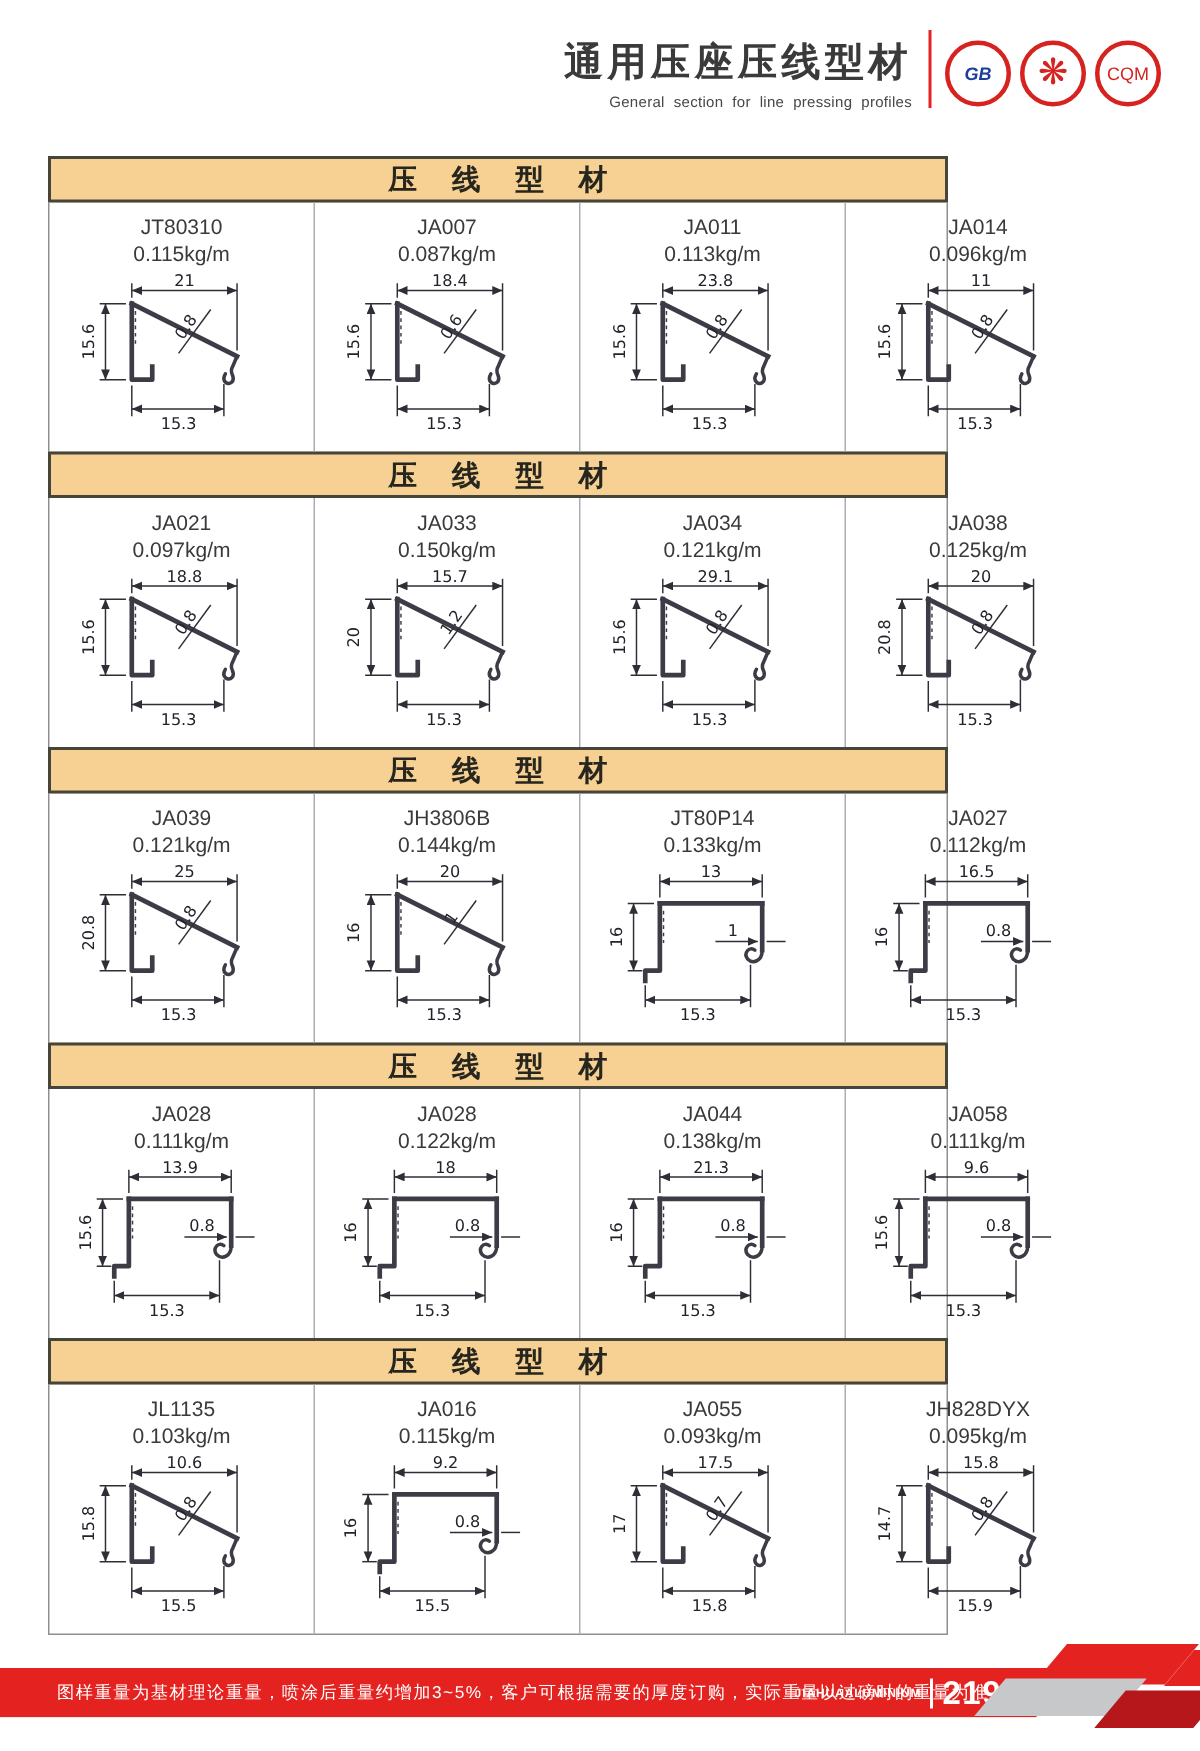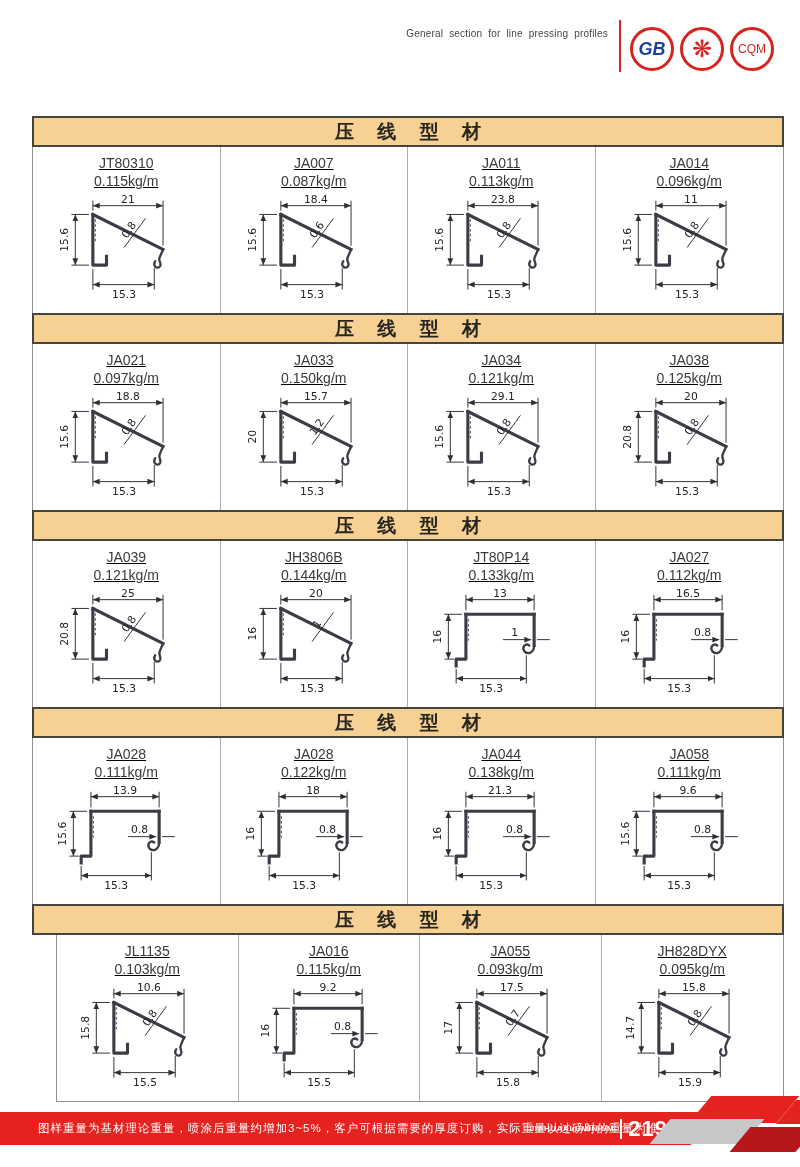--- a/index.html
+++ b/index.html
@@ -10,34 +10,34 @@
 
   
   .titles{position:absolute;top:24px;right:192px;text-align:right;}
   .title-cn{font-size:26px;font-weight:bold;color:#3a3a3a;letter-spacing:3px;
             font-family:"Liberation Sans",sans-serif;}
   .title-en{font-size:10px;color:#474747;margin-top:4px;letter-spacing:.2px;word-spacing:3px;}
   .red-rule{position:absolute;left:619px;top:20px;width:2px;height:52px;background:var(--red);}
   .logos{position:absolute;left:630px;top:27px;display:flex;gap:6px;}
   .seal{width:44px;height:44px;border:3px solid #D6231F;border-radius:50%;box-sizing:border-box;
         display:flex;align-items:center;justify-content:center;color:#D6231F;overflow:hidden;}
-  .seal .g0{font-size:18px;font-weight:bold;font-style:italic;color:#1D3E9E;}
+  .seal .g0{font-size:12px;font-weight:bold;font-style:italic;color:#1D3E9E;}
   .seal .g1{font-size:24px;line-height:1;color:#D6231F;}
   .seal .g2{font-size:12px;font-weight:normal;letter-spacing:0;color:#D6231F;}
 
   
-  .table{position:absolute;left:32px;top:116px;width:752px;}
+  .table{position:absolute;left:32px;top:104px;width:600px;}
   .section-bar{height:27px;background:var(--tan);border:2px solid #45453c;
                display:flex;align-items:center;justify-content:center;
                font-size:19px;font-weight:bold;color:#26261f;letter-spacing:9px;text-indent:9px;}
   .section-grid{display:grid;grid-template-columns:repeat(4,1fr);
                 border-left:1px solid #8f8f8f;border-right:1px solid #8f8f8f;}
-  .section-grid.last{border-bottom:1px solid #8f8f8f;margin-left:24px;}
+  .section-grid.last{border-bottom:1px solid #8f8f8f;}
   .cell{border-right:1px solid #a9aeb4;height:166px;box-sizing:border-box;
-        padding-top:8px;text-align:center;text-decoration:underline;}
+        padding-top:8px;text-align:center;}
   .cell:last-child{border-right:none;}
   .code,.weight{font-size:14px;color:#3a3a3a;line-height:1.25;}
   .drawing{margin-top:3px;}
 
   
   svg .xl{stroke:var(--ink);stroke-width:1;fill:none;}
   svg .pf{stroke:#3c3c46;stroke-width:3.2;fill:none;stroke-linejoin:round;stroke-linecap:square;}
   svg .pf2{stroke-width:2.4;stroke-linecap:round;}
   svg .ser{stroke:#3c3c46;stroke-width:1;stroke-dasharray:2.5 2.5;}
   svg text{font-family:"DejaVu Sans",sans-serif;font-size:11px;fill:#23232b;}
@@ -66,20 +66,21 @@
     <marker id="arw" markerWidth="8" markerHeight="8" refX="7" refY="3" orient="auto-start-reverse">
       <path d="M0,0 L7,3 L0,6 Z" fill="#2e2e36"></path>
     </marker>
   </defs>
 </svg>
 
 <div class="page">
 
   <header>
     <div class="titles">
+      <div class="title-cn">通用压座压线型材</div>
       <div class="title-en">General section for line pressing profiles</div>
     </div>
     <div class="red-rule"></div>
     <div class="logos">
         <div class="seal">
           <span class="g0">GB</span>
         </div>
         <div class="seal">
           <span class="g1">❋</span>
         </div>

